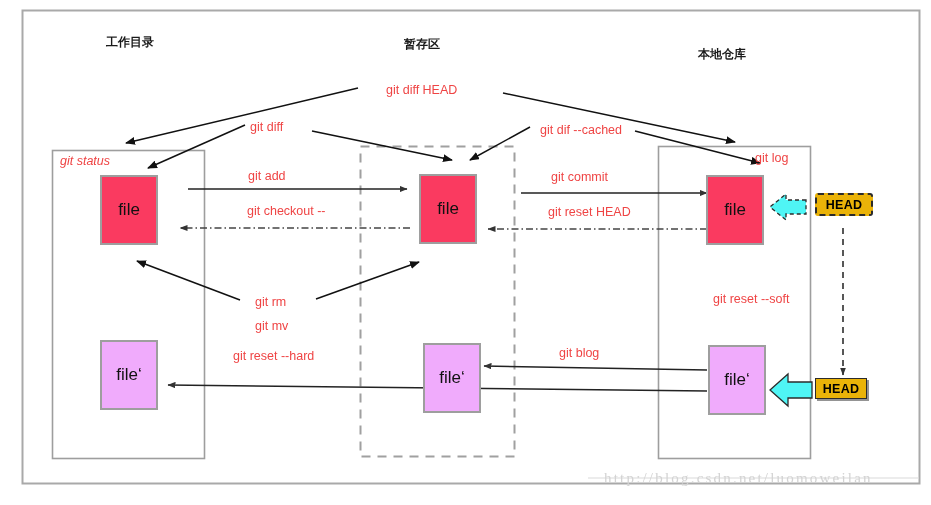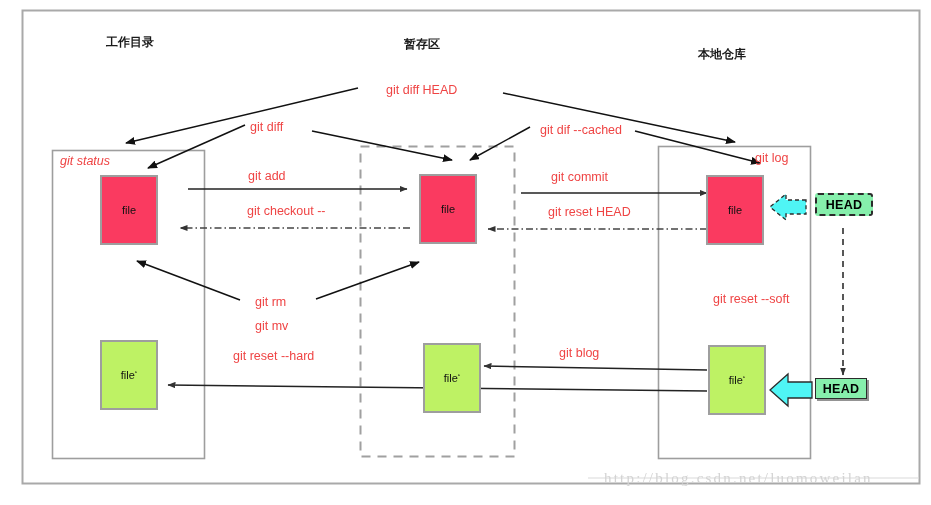--- a/index.html
+++ b/index.html
@@ -40,29 +40,29 @@
     color: #1a1a1a;
   }
   .filebox {
     position: absolute;
     box-sizing: border-box;
     border: 2px solid #9e9e9e;
     display: flex;
     align-items: center;
     justify-content: center;
     font-family: "Liberation Sans", "DejaVu Sans", sans-serif;
-    font-size: 11px;
+    font-size: 17px;
     color: #111111;
   }
   .filebox.red  { background: #fa3a60; }
-  .filebox.blue { background: #bef264; }
+  .filebox.blue { background: #f0abfc; }
   .headbox {
     position: absolute;
     box-sizing: border-box;
-    background: #86efac;
+    background: #eab308;
     display: flex;
     align-items: center;
     justify-content: center;
     font-family: "Liberation Sans", "DejaVu Sans", sans-serif;
     font-size: 12.5px;
     font-weight: bold;
     color: #000000;
     letter-spacing: 0.3px;
   }
   .headbox.dashed {

